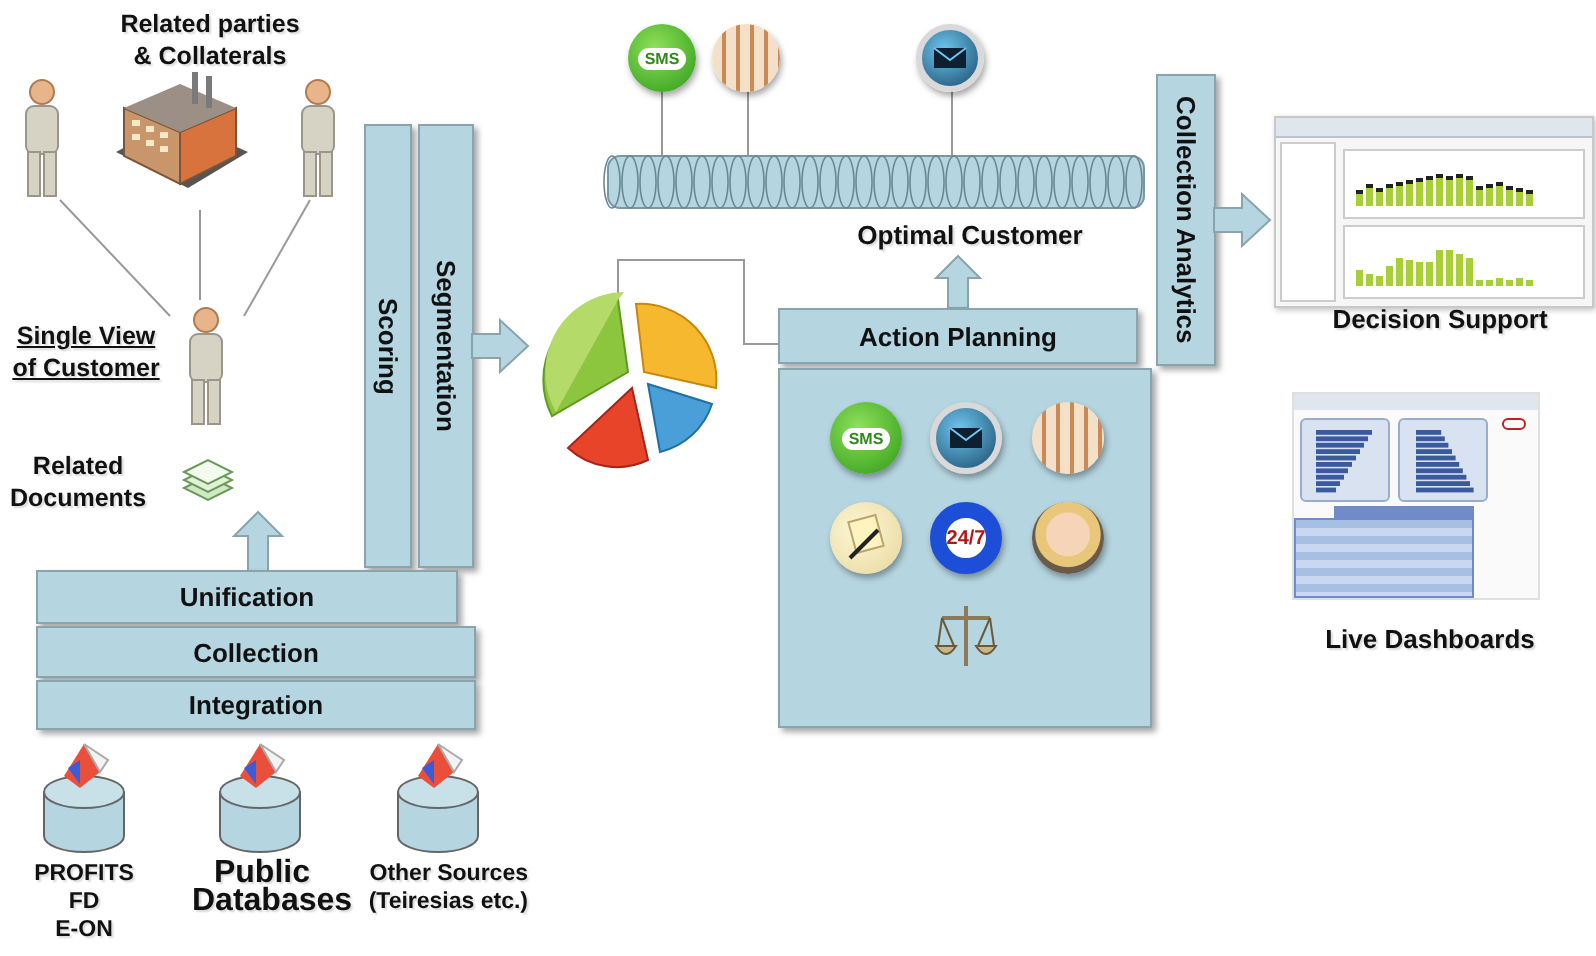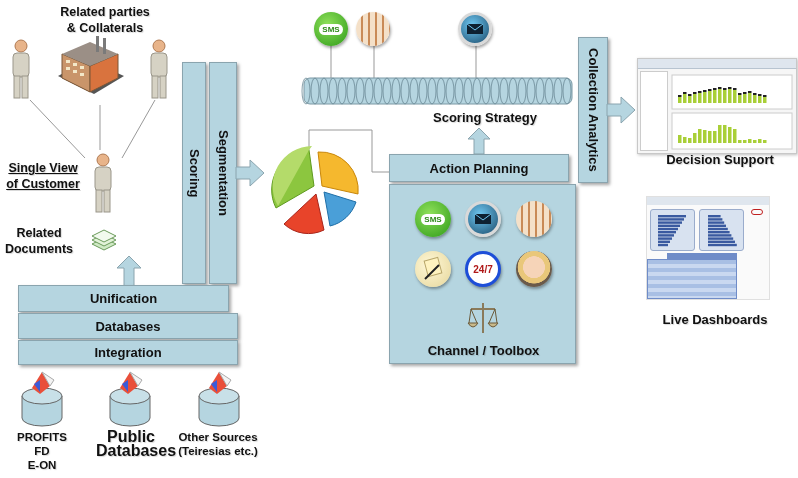--- a/index.html
+++ b/index.html
@@ -89,21 +89,21 @@
 </div>
 <div class="box" style="left:209px;top:62px;width:28px;height:222px;">
   <span class="vtext">Segmentation</span>
 </div>
 
 <svg style="left:236px;top:160px;" width="30" height="26">
   <polygon points="0,7 14,7 14,0 28,13 14,26 14,19 0,19" fill="#b5d5e0" stroke="#8aa4ae"></polygon>
 </svg>
 
 <div class="box" style="left:18px;top:285px;width:211px;height:27px;">Unification</div>
-<div class="box" style="left:18px;top:313px;width:220px;height:26px;">Databases</div>
+<div class="box" style="left:18px;top:313px;width:220px;height:26px;">Collection</div>
 <div class="box" style="left:18px;top:340px;width:220px;height:25px;text-align:center;">Integration</div>
 
 <svg style="left:20px;top:370px;" width="44" height="58">
   <path d="M2,26 L2,48 A20,8 0 0 0 42,48 L42,26" fill="#b5d5e0" stroke="#666"></path>
   <ellipse cx="22" cy="26" rx="20" ry="8" fill="#c8e0e8" stroke="#666"></ellipse>
   <polygon points="12,18 22,2 30,16 20,24" fill="#e94f3a"></polygon>
   <polygon points="22,2 30,16 34,10" fill="#f3f3f3" stroke="#aaa"></polygon>
   <polygon points="14,14 20,10 20,22" fill="#3b5bd8"></polygon>
 </svg>
 <svg style="left:108px;top:370px;" width="44" height="58">
@@ -119,21 +119,21 @@
   <polygon points="12,18 22,2 30,16 20,24" fill="#e94f3a"></polygon>
   <polygon points="22,2 30,16 34,10" fill="#f3f3f3" stroke="#aaa"></polygon>
   <polygon points="14,14 20,10 20,22" fill="#3b5bd8"></polygon>
 </svg>
 
 <div class="lbl" style="left:10px;top:430px;width:64px;white-space:pre;font-size:11.5px;line-height:14px;text-align:center;">PROFITS
 FD
 E-ON</div>
 <div class="lbl" style="left:96px;top:430px;width:70px;white-space:pre;font-size:16px;line-height:14px;">Public
 Databases</div>
-<div class="lbl" style="left:172px;top:430px;width:92px;white-space:pre;font-size:11.5px;line-height:14px;">Other Sources
+<div class="lbl" style="left:172px;top:430px;width:92px;white-space:pre;font-size:11.5px;line-height:14px;text-align:right;">Other Sources
 (Teiresias etc.)</div>
 
 <svg style="left:264px;top:140px;" width="100" height="100">
 
   <path d="M45,10 A40,40 0 0 0 12,68 L50,46 Z" fill="#8cc63f" stroke="#5f9a1f"></path>
   <path d="M45,10 L48,6 A40,40 0 0 0 14,66 Z" fill="#b4db6a"></path>
 
   <path d="M54,12 A38,38 0 0 1 94,54 L58,46 Z" fill="#f5b82e" stroke="#c9870a"></path>
 
   <path d="M60,52 L92,62 A36,36 0 0 1 66,86 Z" fill="#4a9fd8" stroke="#1f6fa8"></path>
@@ -179,21 +179,21 @@
     <ellipse cx="204" cy="15" rx="4" ry="13" fill="none" stroke="#6a8894" stroke-width="0.8"></ellipse>
     <ellipse cx="213" cy="15" rx="4" ry="13" fill="none" stroke="#6a8894" stroke-width="0.8"></ellipse>
     <ellipse cx="222" cy="15" rx="4" ry="13" fill="none" stroke="#6a8894" stroke-width="0.8"></ellipse>
     <ellipse cx="231" cy="15" rx="4" ry="13" fill="none" stroke="#6a8894" stroke-width="0.8"></ellipse>
     <ellipse cx="240" cy="15" rx="4" ry="13" fill="none" stroke="#6a8894" stroke-width="0.8"></ellipse>
     <ellipse cx="249" cy="15" rx="4" ry="13" fill="none" stroke="#6a8894" stroke-width="0.8"></ellipse>
     <ellipse cx="258" cy="15" rx="4" ry="13" fill="none" stroke="#6a8894" stroke-width="0.8"></ellipse>
     <ellipse cx="267" cy="15" rx="4" ry="13" fill="none" stroke="#6a8894" stroke-width="0.8"></ellipse>
   </svg>
 
-<div class="lbl" style="left:420px;top:110px;width:130px;font-size:13px;">Scoring Strategy</div>
+<div class="lbl" style="left:420px;top:110px;width:130px;font-size:13px;">Optimal Customer</div>
 
 <svg style="left:468px;top:128px;" width="22" height="26">
   <polygon points="11,0 22,11 16,11 16,26 6,26 6,11 0,11" fill="#b5d5e0" stroke="#8aa4ae"></polygon>
 </svg>
 
 <div class="box" style="left:389px;top:154px;width:180px;height:28px;">Action Planning</div>
 
 <div class="box" style="left:389px;top:184px;width:187px;height:180px;display:block;">
   <div class="icon-circle" style="left:25px;top:16px;width:36px;height:36px;background:radial-gradient(circle at 40% 35%,#8ee05a,#2e9a18);display:flex;align-items:center;justify-content:center;">
     <span style="background:#fff;color:#2e8a18;font-size:8px;font-weight:bold;border-radius:8px;padding:1px 3px;">SMS</span>
@@ -204,35 +204,34 @@
         <polyline points="0,0 8,6 16,0" fill="none" stroke="#6ec6f0"></polyline>
       </svg>
   </div>
   <div class="icon-circle" style="left:126px;top:16px;width:36px;height:36px;background:repeating-linear-gradient(90deg,#f4e0c8 0 5px,#c98a56 5px 7px);"></div>
   <div class="icon-circle" style="left:25px;top:66px;width:36px;height:36px;background:radial-gradient(circle at 40% 40%,#fff8d8,#e6d69a);">
     <svg style="position:absolute;left:8px;top:6px" width="22" height="24">
         <rect x="3" y="2" width="14" height="16" fill="#fff3c0" stroke="#b8a66a" transform="rotate(-15 10 10)"></rect>
         <line x1="2" y1="22" x2="16" y2="8" stroke="#222" stroke-width="2"></line>
       </svg>
   </div>
-  <div class="icon-circle" style="left:75px;top:66px;width:36px;height:36px;background:#fff;border:3px solid #1d4ed8;display:flex;align-items:center;justify-content:center;">
+  <div class="icon-circle" style="left:75px;top:66px;width:36px;height:36px;background:#fff;border:8px solid #1d4ed8;display:flex;align-items:center;justify-content:center;">
     <span style="color:#b01818;font-size:10px;font-weight:bold;">24/7</span>
   </div>
   <div class="icon-circle" style="left:126px;top:66px;width:36px;height:36px;background:radial-gradient(circle at 50% 45%,#f6d4b8 0 40%,#e9c77a 42% 60%,#6a5a4a 62%);"></div>
   <svg style="left:78px;top:116px;" width="30" height="34">
     <line x1="15" y1="2" x2="15" y2="32" stroke="#8a7a5a" stroke-width="2"></line>
     <line x1="3" y1="8" x2="27" y2="8" stroke="#8a7a5a" stroke-width="2"></line>
     <path d="M0,22 Q5,30 10,22 Z" fill="#c9b98a" stroke="#6a5a3a"></path>
     <path d="M20,22 Q25,30 30,22 Z" fill="#c9b98a" stroke="#6a5a3a"></path>
     <line x1="3" y1="8" x2="1" y2="22" stroke="#6a5a3a"></line>
       <line x1="3" y1="8" x2="9" y2="22" stroke="#6a5a3a"></line>
     <line x1="27" y1="8" x2="21" y2="22" stroke="#6a5a3a"></line>
       <line x1="27" y1="8" x2="29" y2="22" stroke="#6a5a3a"></line>
   </svg>
-  <div class="lbl" style="left:0;top:158px;width:187px;font-size:13px;">Channel / Toolbox</div>
 </div>
 
 <div class="box" style="left:578px;top:37px;width:30px;height:146px;">
   <span class="vtext">Collection Analytics</span>
 </div>
 <svg style="left:607px;top:97px;" width="30" height="26">
   <polygon points="0,7 14,7 14,0 28,13 14,26 14,19 0,19" fill="#b5d5e0" stroke="#8aa4ae"></polygon>
 </svg>
 
 <div class="abs" style="left:637px;top:58px;width:160px;height:96px;background:#f6f6f6;border:1px solid #c8c8c8;box-shadow:1px 1px 3px rgba(0,0,0,0.25);">

